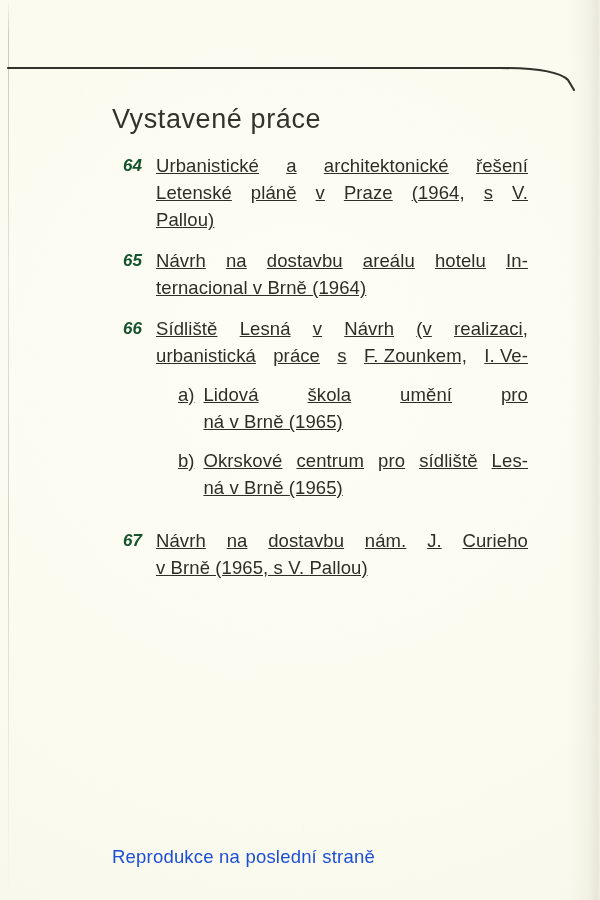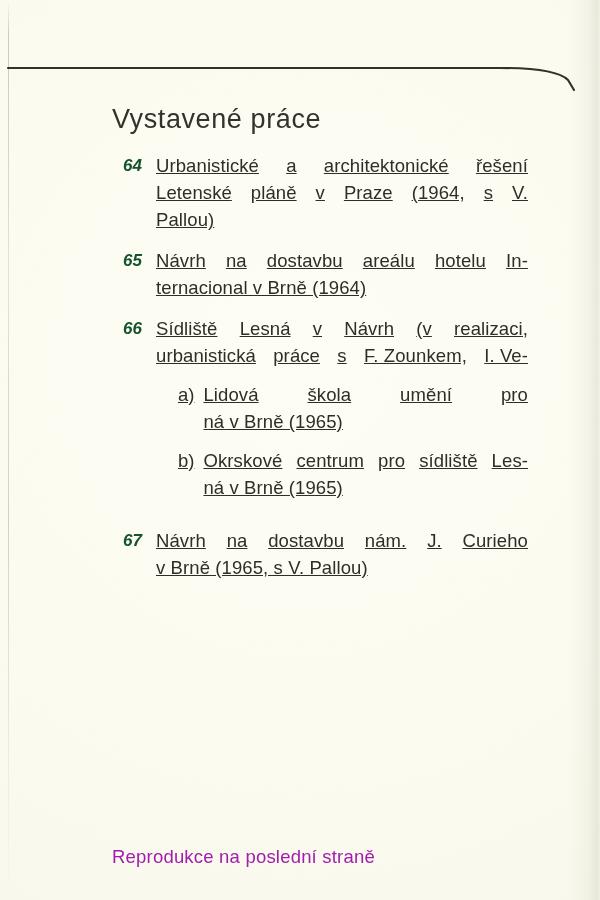--- a/index.html
+++ b/index.html
@@ -143,21 +143,21 @@
   .subentry-body { flex: 1 1 auto; }
 
   .footer-note {
     position: absolute;
     left: 112px;
     top: 843px;
     font-size: 18.5px;
     line-height: 27px;
     letter-spacing: 0.2px;
     white-space: nowrap;
-    color: #a21caf;
+    color: #1d4ed8;
   }
 
   
   .grain {
     position: absolute;
     inset: 0;
     pointer-events: none;
     opacity: 0.35;
     background-image:
       radial-gradient(circle at 18% 22%, rgba(120,118,100,0.05) 0 1px, transparent 1px),

